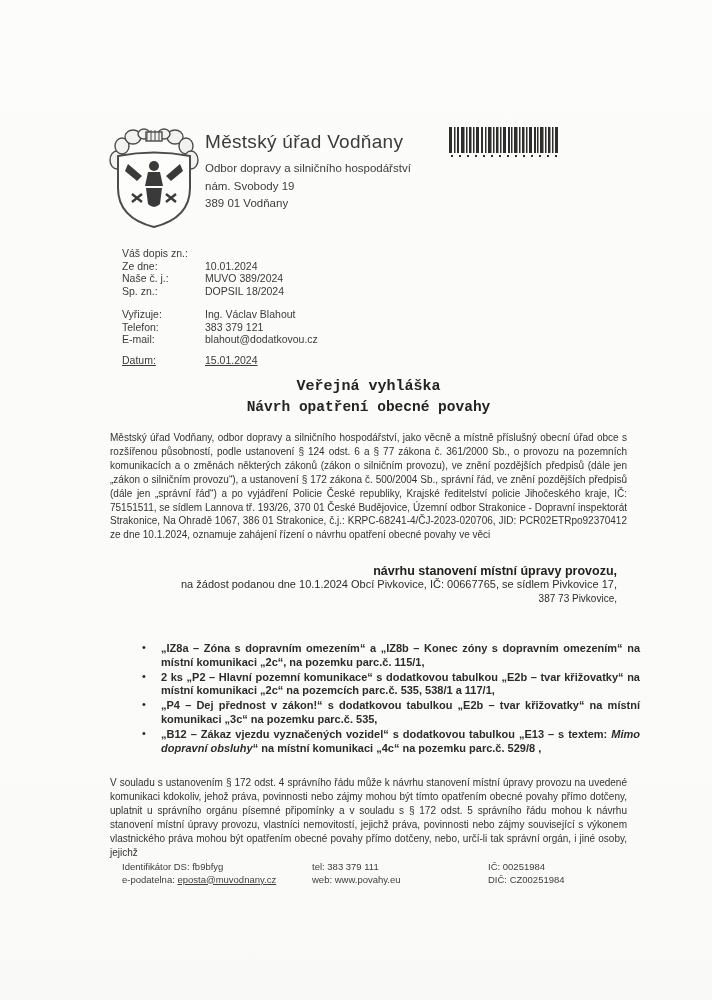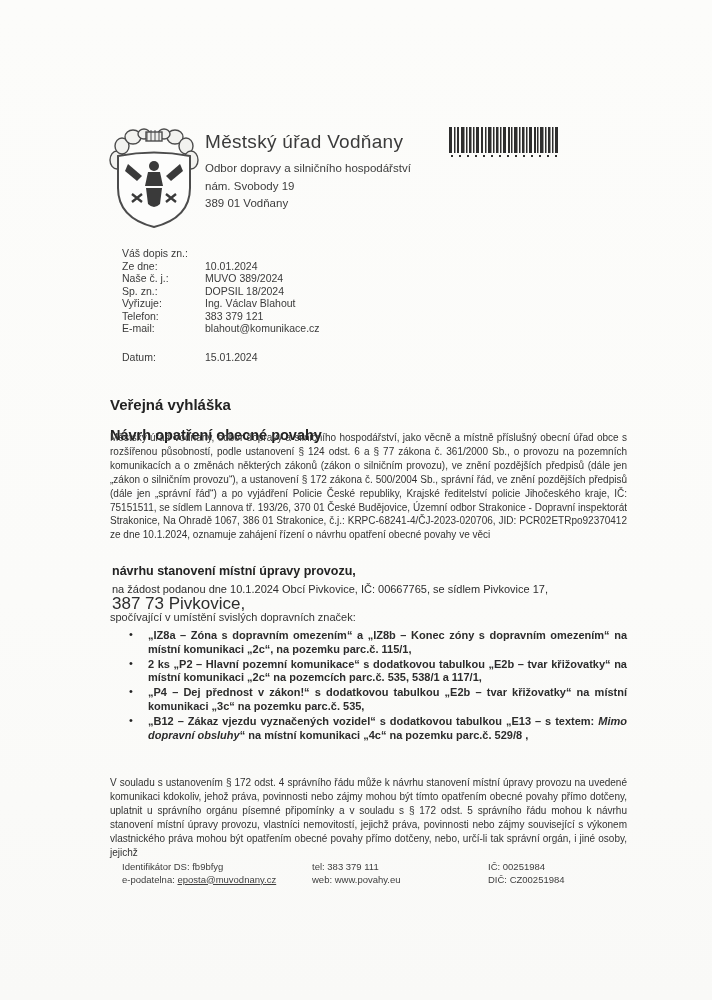--- a/index.html
+++ b/index.html
@@ -17,35 +17,35 @@
   
   .crest{position:absolute;left:104px;top:126px;width:100px;height:104px;}
   .header-text{position:absolute;left:205px;top:131px;}
   .office-name{font-size:19px;font-weight:400;color:#3b3b3b;letter-spacing:.3px;margin-bottom:7px;}
   .office-sub{font-size:11.5px;line-height:17.5px;color:#3c3c3c;}
   .barcode{position:absolute;left:449px;top:127px;}
   
   .meta{position:absolute;left:122px;top:247px;font-size:10.5px;line-height:12.5px;color:#3a3a3a;}
   .meta-row{display:flex;}
   .meta-row .lbl{width:83px;flex:none;}
-  .gap1{}
-  .gap2{margin-top:16px;}
-  
-  .title-block{position:absolute;left:110px;top:396px;width:517px;text-align:left;color:#232323;}
+  .gap1{margin-top:11px;}
+  .gap2{margin-top:8px;text-decoration:underline;}
+  
+  .title-block{position:absolute;left:110px;top:378px;width:517px;text-align:center;color:#232323;font-family:Liberation Mono, monospace;}
   .doc-title{font-size:15px;font-weight:bold;}
-  .doc-subtitle{margin-top:14px;font-size:14.5px;font-weight:bold;}
+  .doc-subtitle{margin-top:4px;font-size:14.5px;font-weight:bold;}
   
   .para{position:absolute;left:110px;width:517px;font-size:10px;line-height:13.9px;text-align:justify;color:#333;}
   .p1{top:431px;}
-  .subject{position:absolute;left:112px;top:564px;width:517px;text-align:left;color:#2d2d2d;}
+  .subject{position:absolute;left:100px;top:564px;width:517px;text-align:right;color:#2d2d2d;}
   .subject-h{font-size:12.5px;font-weight:bold;color:#222;}
-  .subject-l{margin-top:5px;font-size:11px;line-height:13.5px;}
-  .subject-l2{font-size:17px;line-height:13.5px;}
+  .subject-l{font-size:11px;line-height:13.5px;}
+  .subject-l2{font-size:10px;line-height:13.5px;}
   .signs-intro{position:absolute;left:110px;top:611px;font-size:11px;color:#333;}
-  .signs-list{position:absolute;left:110px;top:629px;width:517px;margin:0;padding:0;list-style:none;}
+  .signs-list{position:absolute;left:110px;top:629px;width:517px;margin:13px;padding:0;list-style:none;}
   .signs-list li{
     position:relative;padding-left:38px;font-size:11px;line-height:13.8px;
     font-weight:bold;text-align:justify;color:#2c2c2c;margin-bottom:1px;
   }
   .signs-list li::before{content:"•";position:absolute;left:19px;top:-1px;font-weight:normal;color:#222;}
   .ital{font-style:italic;}
   .p2{top:731px;}
   .p3{top:764px;margin-top:12px;}
   .bold{font-weight:bold;color:#2c2c2c;}
   
@@ -165,42 +165,41 @@
     <div class="meta-row gap1">
       <span class="lbl">Vyřizuje:</span>
       <span class="val">Ing. Václav Blahout</span>
     </div>
     <div class="meta-row">
       <span class="lbl">Telefon:</span>
       <span class="val">383 379 121</span>
     </div>
     <div class="meta-row">
       <span class="lbl">E-mail:</span>
-      <span class="val">blahout@komunikace.cz</span>
+      <span class="val">blahout@dodatkovou.cz</span>
     </div>
     <div class="meta-row gap2">
       <span class="lbl">Datum:</span>
       <span class="val">15.01.2024</span>
     </div>
   </div>
 
   <div class="title-block">
     <div class="doc-title">Veřejná vyhláška</div>
     <div class="doc-subtitle">Návrh opatření obecné povahy</div>
   </div>
 
   <div class="para p1">Městský úřad Vodňany, odbor dopravy a silničního hospodářství, jako věcně a místně příslušný obecní úřad obce s rozšířenou působností, podle ustanovení § 124 odst. 6 a § 77 zákona č. 361/2000 Sb., o provozu na pozemních komunikacích a o změnách některých zákonů (zákon o silničním provozu), ve znění pozdějších předpisů (dále jen „zákon o silničním provozu“), a ustanovení § 172 zákona č. 500/2004 Sb., správní řád, ve znění pozdějších předpisů (dále jen „správní řád“) a po vyjádření Policie České republiky, Krajské ředitelství policie Jihočeského kraje, IČ: 75151511, se sídlem Lannova tř. 193/26, 370 01 České Budějovice, Územní odbor Strakonice - Dopravní inspektorát Strakonice, Na Ohradě 1067, 386 01 Strakonice, č.j.: KRPC-68241-4/ČJ-2023-020706, JID: PCR02ETRpo92370412 ze dne 10.1.2024, oznamuje zahájení řízení o návrhu opatření obecné povahy ve věci</div>
 
   <div class="subject">
     <div class="subject-h">návrhu stanovení místní úpravy provozu,</div>
     <div class="subject-l">na žádost podanou dne 10.1.2024 Obcí Pivkovice, IČ: 00667765, se sídlem Pivkovice 17,</div>
     <div class="subject-l2">387 73 Pivkovice,</div>
   </div>
 
-  <div class="signs-intro">spočívající v umístění svislých dopravních značek:</div>
 
   <ul class="signs-list">
     <li>
       <span>„IZ8a – Zóna s dopravním omezením“ a „IZ8b – Konec zóny s dopravním omezením“ na místní komunikaci „2c“, na pozemku parc.č. 115/1,</span>
     </li>
     <li>
       <span>2 ks „P2 – Hlavní pozemní komunikace“ s dodatkovou tabulkou „E2b – tvar křižovatky“ na místní komunikaci „2c“ na pozemcích parc.č. 535, 538/1 a 117/1,</span>
     </li>
     <li>
       <span>„P4 – Dej přednost v zákon!“ s dodatkovou tabulkou „E2b – tvar křižovatky“ na místní komunikaci „3c“ na pozemku parc.č. 535,</span>

